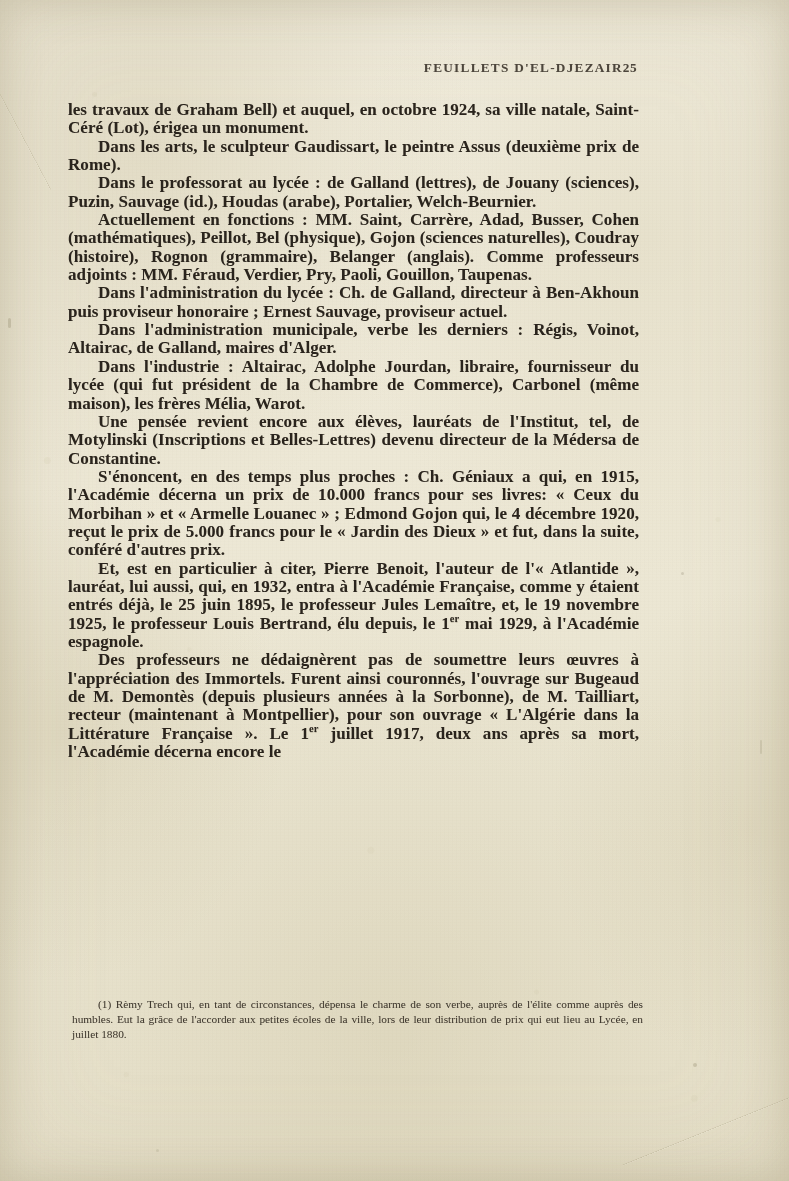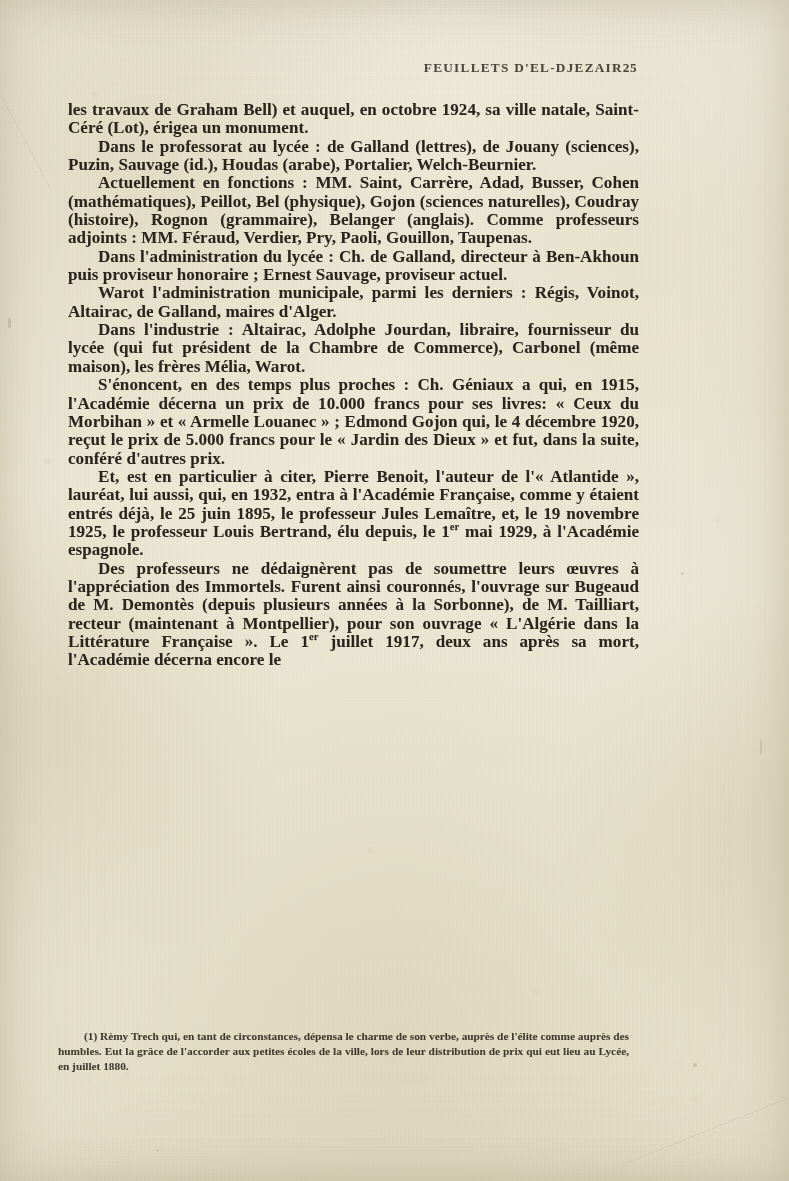--- a/index.html
+++ b/index.html
@@ -120,30 +120,29 @@
   .textblock p {
     margin: 0;
     text-indent: 30px;
     text-align: justify;
     text-justify: inter-word;
   }
   .textblock p.cont { text-indent: 0; }
 
   .footnote {
     position: absolute;
-    left: 58px;
+    left: 72px;
     top: 997px;
     width: 571px;
     font-size: 11.3px;
     line-height: 15.2px;
     text-align: justify;
-    font-weight: 700;
+    font-weight: 400;
     color: #332c24;
     opacity: 0.93;
-    margin-top: 32px;
   }
   .footnote p {
     margin: 0;
     text-indent: 26px;
     text-align: justify;
   }
 
   sup { font-size: 0.62em; vertical-align: super; line-height: 0; }
 
   
@@ -173,25 +172,27 @@
 
   <div class="content">
 
     <div class="running-head">
       <span class="title">FEUILLETS  D'EL-DJEZAIR</span>
       <span class="folio">25</span>
     </div>
 
     <div class="textblock">
       <p class="cont">les travaux de Graham Bell) et auquel, en octobre 1924, sa ville natale, Saint-Céré (Lot), érigea un monument.</p>
+      <p>Dans les arts, le sculpteur Gaudissart, le peintre Assus (deuxième prix de Rome).</p>
       <p>Dans le professorat au lycée : de Galland (lettres), de Jouany (sciences), Puzin, Sauvage (id.), Houdas (arabe), Portalier, Welch-Beurnier.</p>
       <p>Actuellement en fonctions : MM. Saint, Carrère, Adad, Busser, Cohen (mathématiques), Peillot, Bel (physique), Gojon (sciences naturelles), Coudray (histoire), Rognon (grammaire), Belanger (anglais). Comme professeurs adjoints : MM. Féraud, Verdier, Pry, Paoli, Gouillon, Taupenas.</p>
       <p>Dans l'administration du lycée : Ch. de Galland, directeur à Ben-Akhoun puis proviseur honoraire ; Ernest Sauvage, proviseur actuel.</p>
-      <p>Warot l'administration municipale, parmi les derniers : Régis, Voinot, Altairac, de Galland, maires d'Alger.</p>
+      <p>Dans l'administration municipale, verbe les derniers : Régis, Voinot, Altairac, de Galland, maires d'Alger.</p>
       <p>Dans l'industrie : Altairac, Adolphe Jourdan, libraire, fournisseur du lycée (qui fut président de la Chambre de Commerce), Carbonel (même maison), les frères Mélia, Warot.</p>
+      <p>Une pensée revient encore aux élèves, lauréats de l'Institut, tel, de Motylinski (Inscriptions et Belles-Lettres) devenu directeur de la Médersa de Constantine.</p>
       <p>S'énoncent, en des temps plus proches : Ch. Géniaux a qui, en 1915, l'Académie décerna un prix de 10.000 francs pour ses livres: « Ceux du Morbihan » et « Armelle Louanec » ; Edmond Gojon qui, le 4 décembre 1920, reçut le prix de 5.000 francs pour le « Jardin des Dieux » et fut, dans la suite, conféré d'autres prix.</p>
       <p>Et, est en particulier à citer, Pierre Benoit, l'auteur de l'« Atlantide », lauréat, lui aussi, qui, en 1932, entra à l'Académie Française, comme y étaient entrés déjà, le 25 juin 1895, le professeur Jules Lemaître, et, le 19 novembre 1925, le professeur Louis Bertrand, élu depuis, le 1<sup>er</sup> mai 1929, à l'Académie espagnole.</p>
       <p>Des professeurs ne dédaignèrent pas de soumettre leurs œuvres à l'appréciation des Immortels. Furent ainsi couronnés, l'ouvrage sur Bugeaud de M. Demontès (depuis plusieurs années à la Sorbonne), de M. Tailliart, recteur (maintenant à Montpellier), pour son ouvrage « L'Algérie dans la Littérature Française ». Le 1<sup>er</sup> juillet 1917, deux ans après sa mort, l'Académie décerna encore le</p>
     </div>
 
     <div class="footnote">
       <p>(1) Rèmy Trech qui, en tant de circonstances, dépensa le charme de son verbe, auprès de l'élite comme auprès des humbles. Eut la grâce de l'accorder aux petites écoles de la ville, lors de leur distribution de prix qui eut lieu au Lycée, en juillet 1880.</p>
     </div>
 
   </div>

